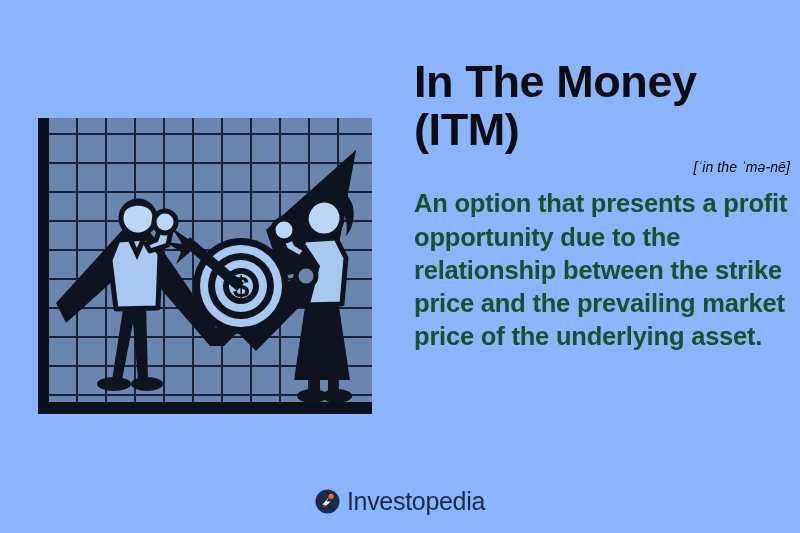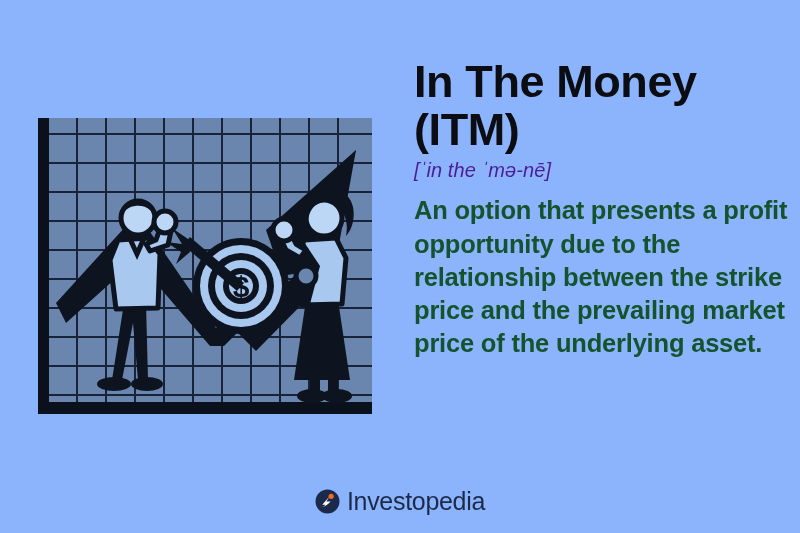--- a/index.html
+++ b/index.html
@@ -40,26 +40,27 @@
   }
   #title {
     font-size: 45px;
     line-height: 1.06;
     font-weight: 700;
     color: #0b0d12;
     letter-spacing: -0.4px;
     margin: 0 0 6px 0;
   }
   #pronunciation {
-    font-size: 20px;
+    font-size: 14px;
     font-style: italic;
     font-weight: 400;
-    color: #4c1d95;
+    color: #000000;
     margin: 0 0 12px 0;
     letter-spacing: 0.1px;
+    text-align: right;
   }
   #definition {
     font-size: 25.5px;
     line-height: 1.3;
     font-weight: 700;
     color: #14532d;
     margin: 0;
     letter-spacing: -0.2px;
   }
 

